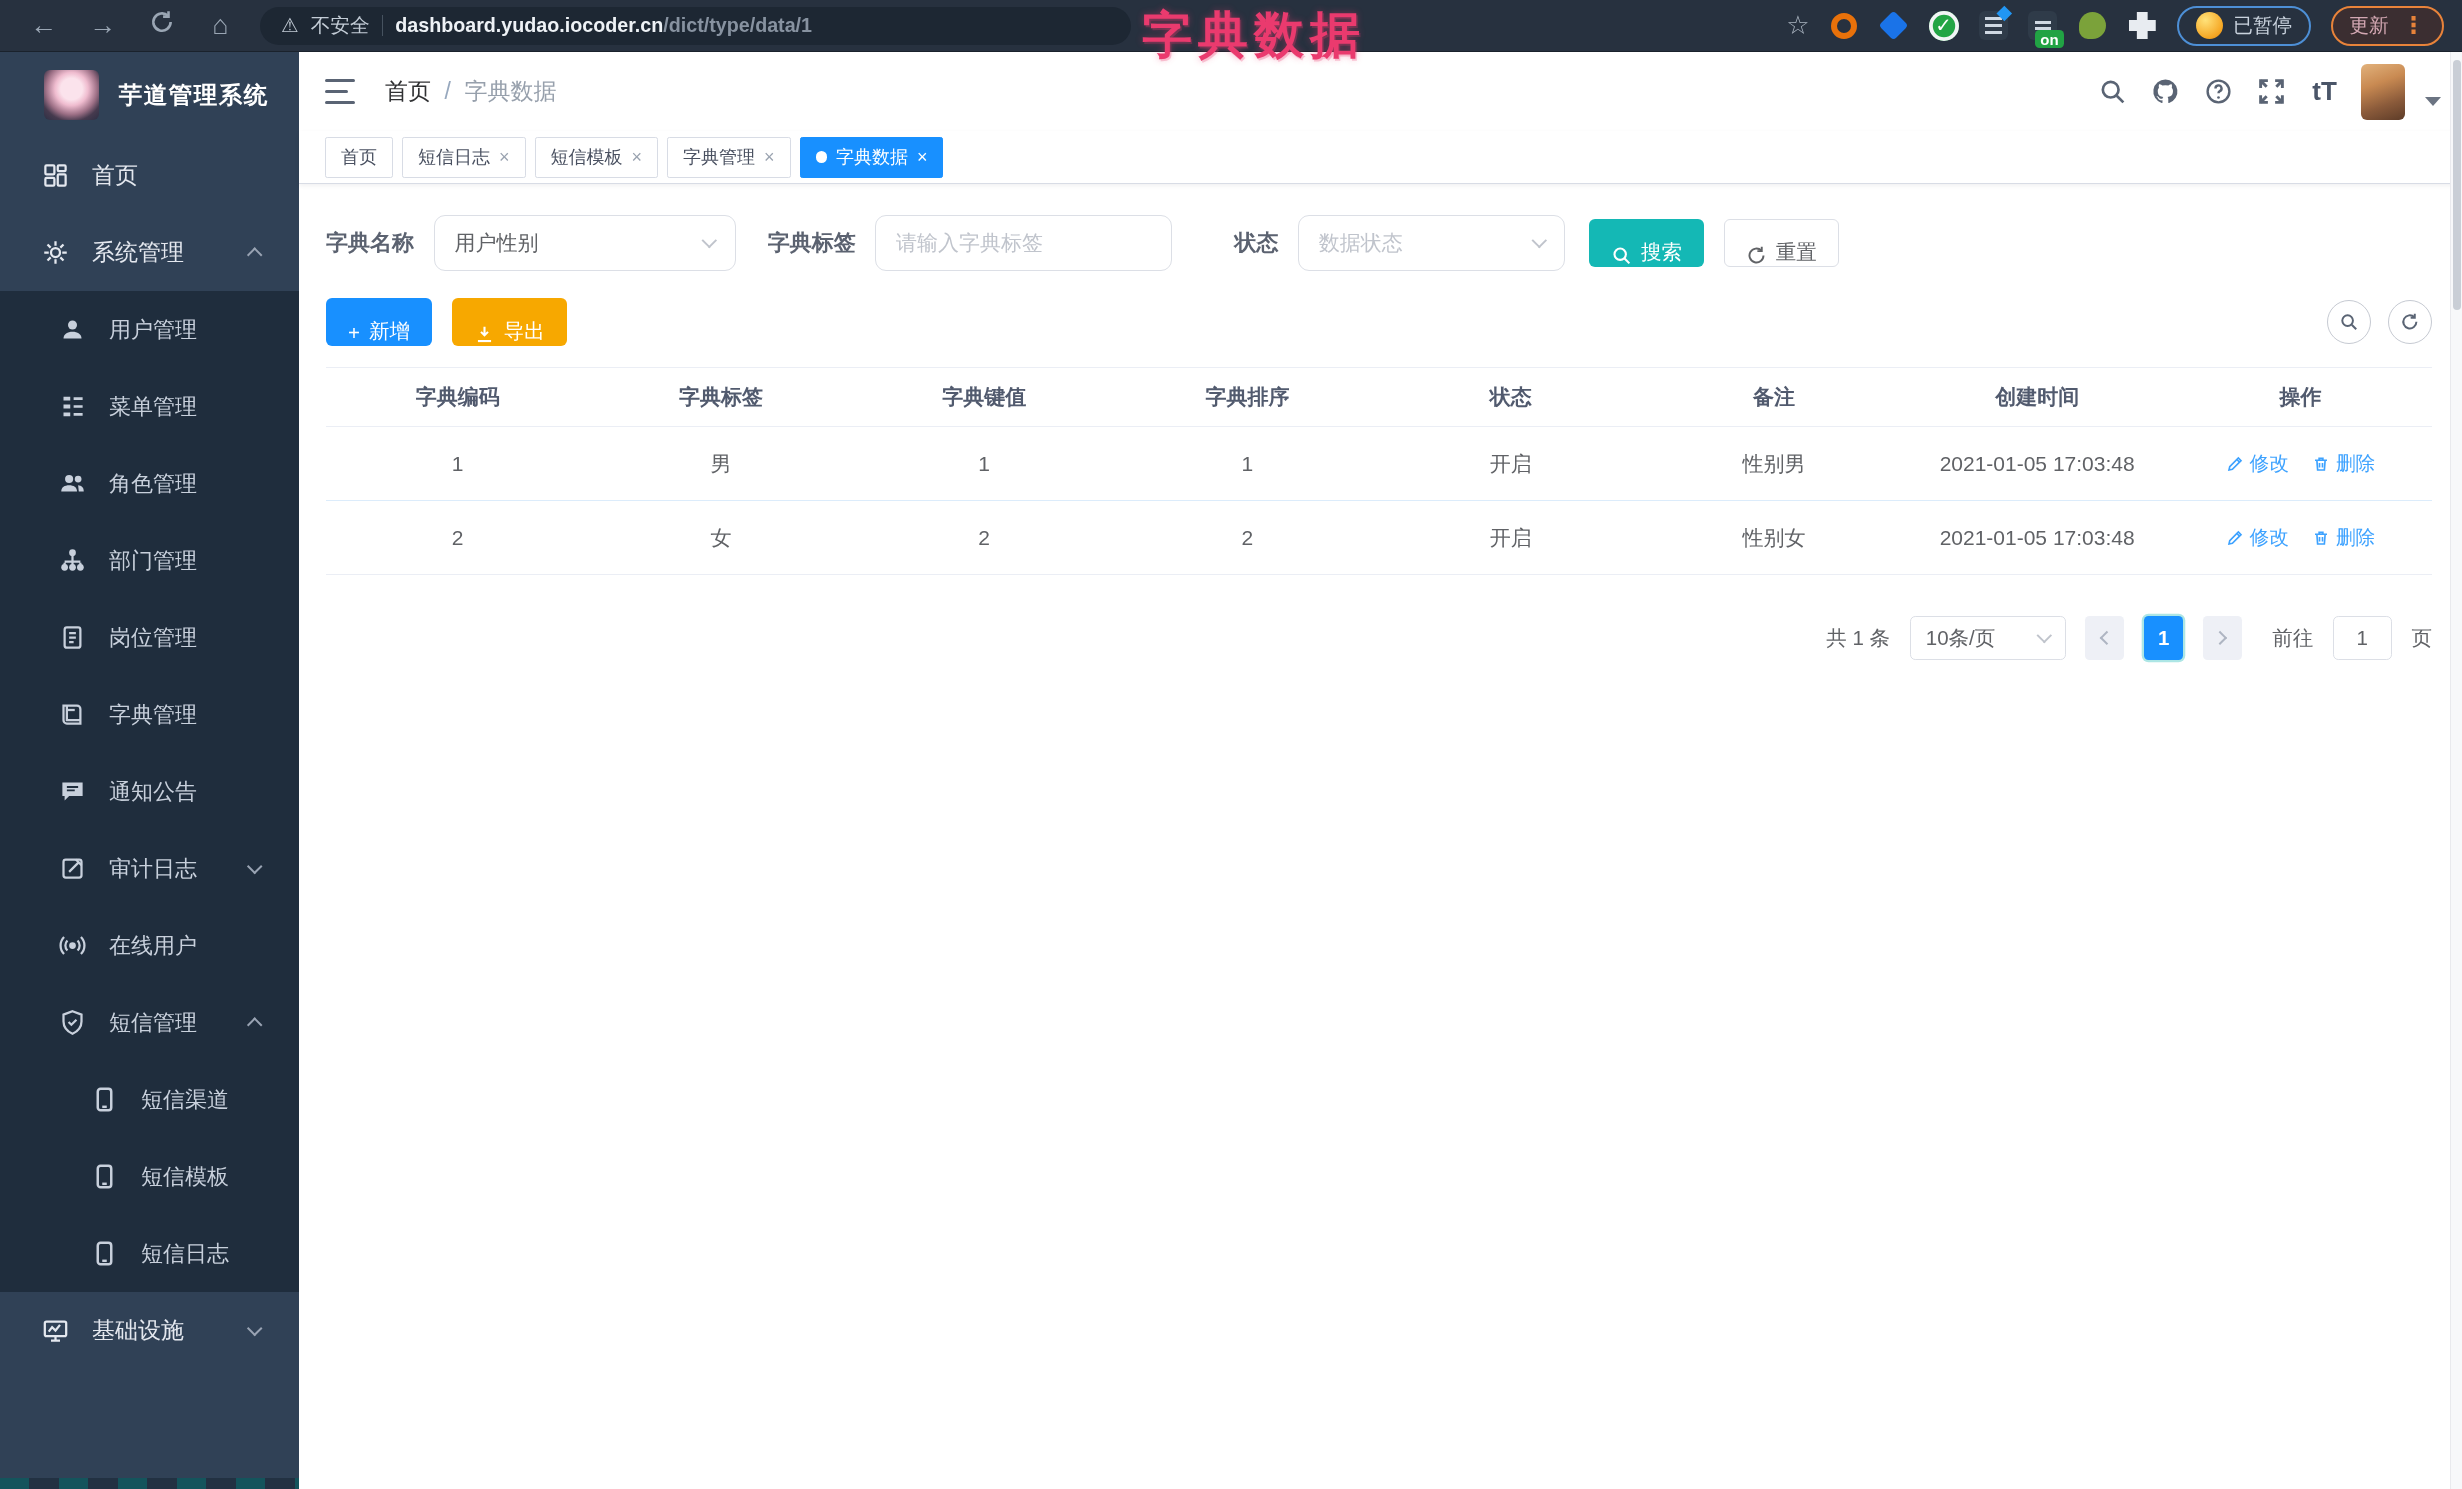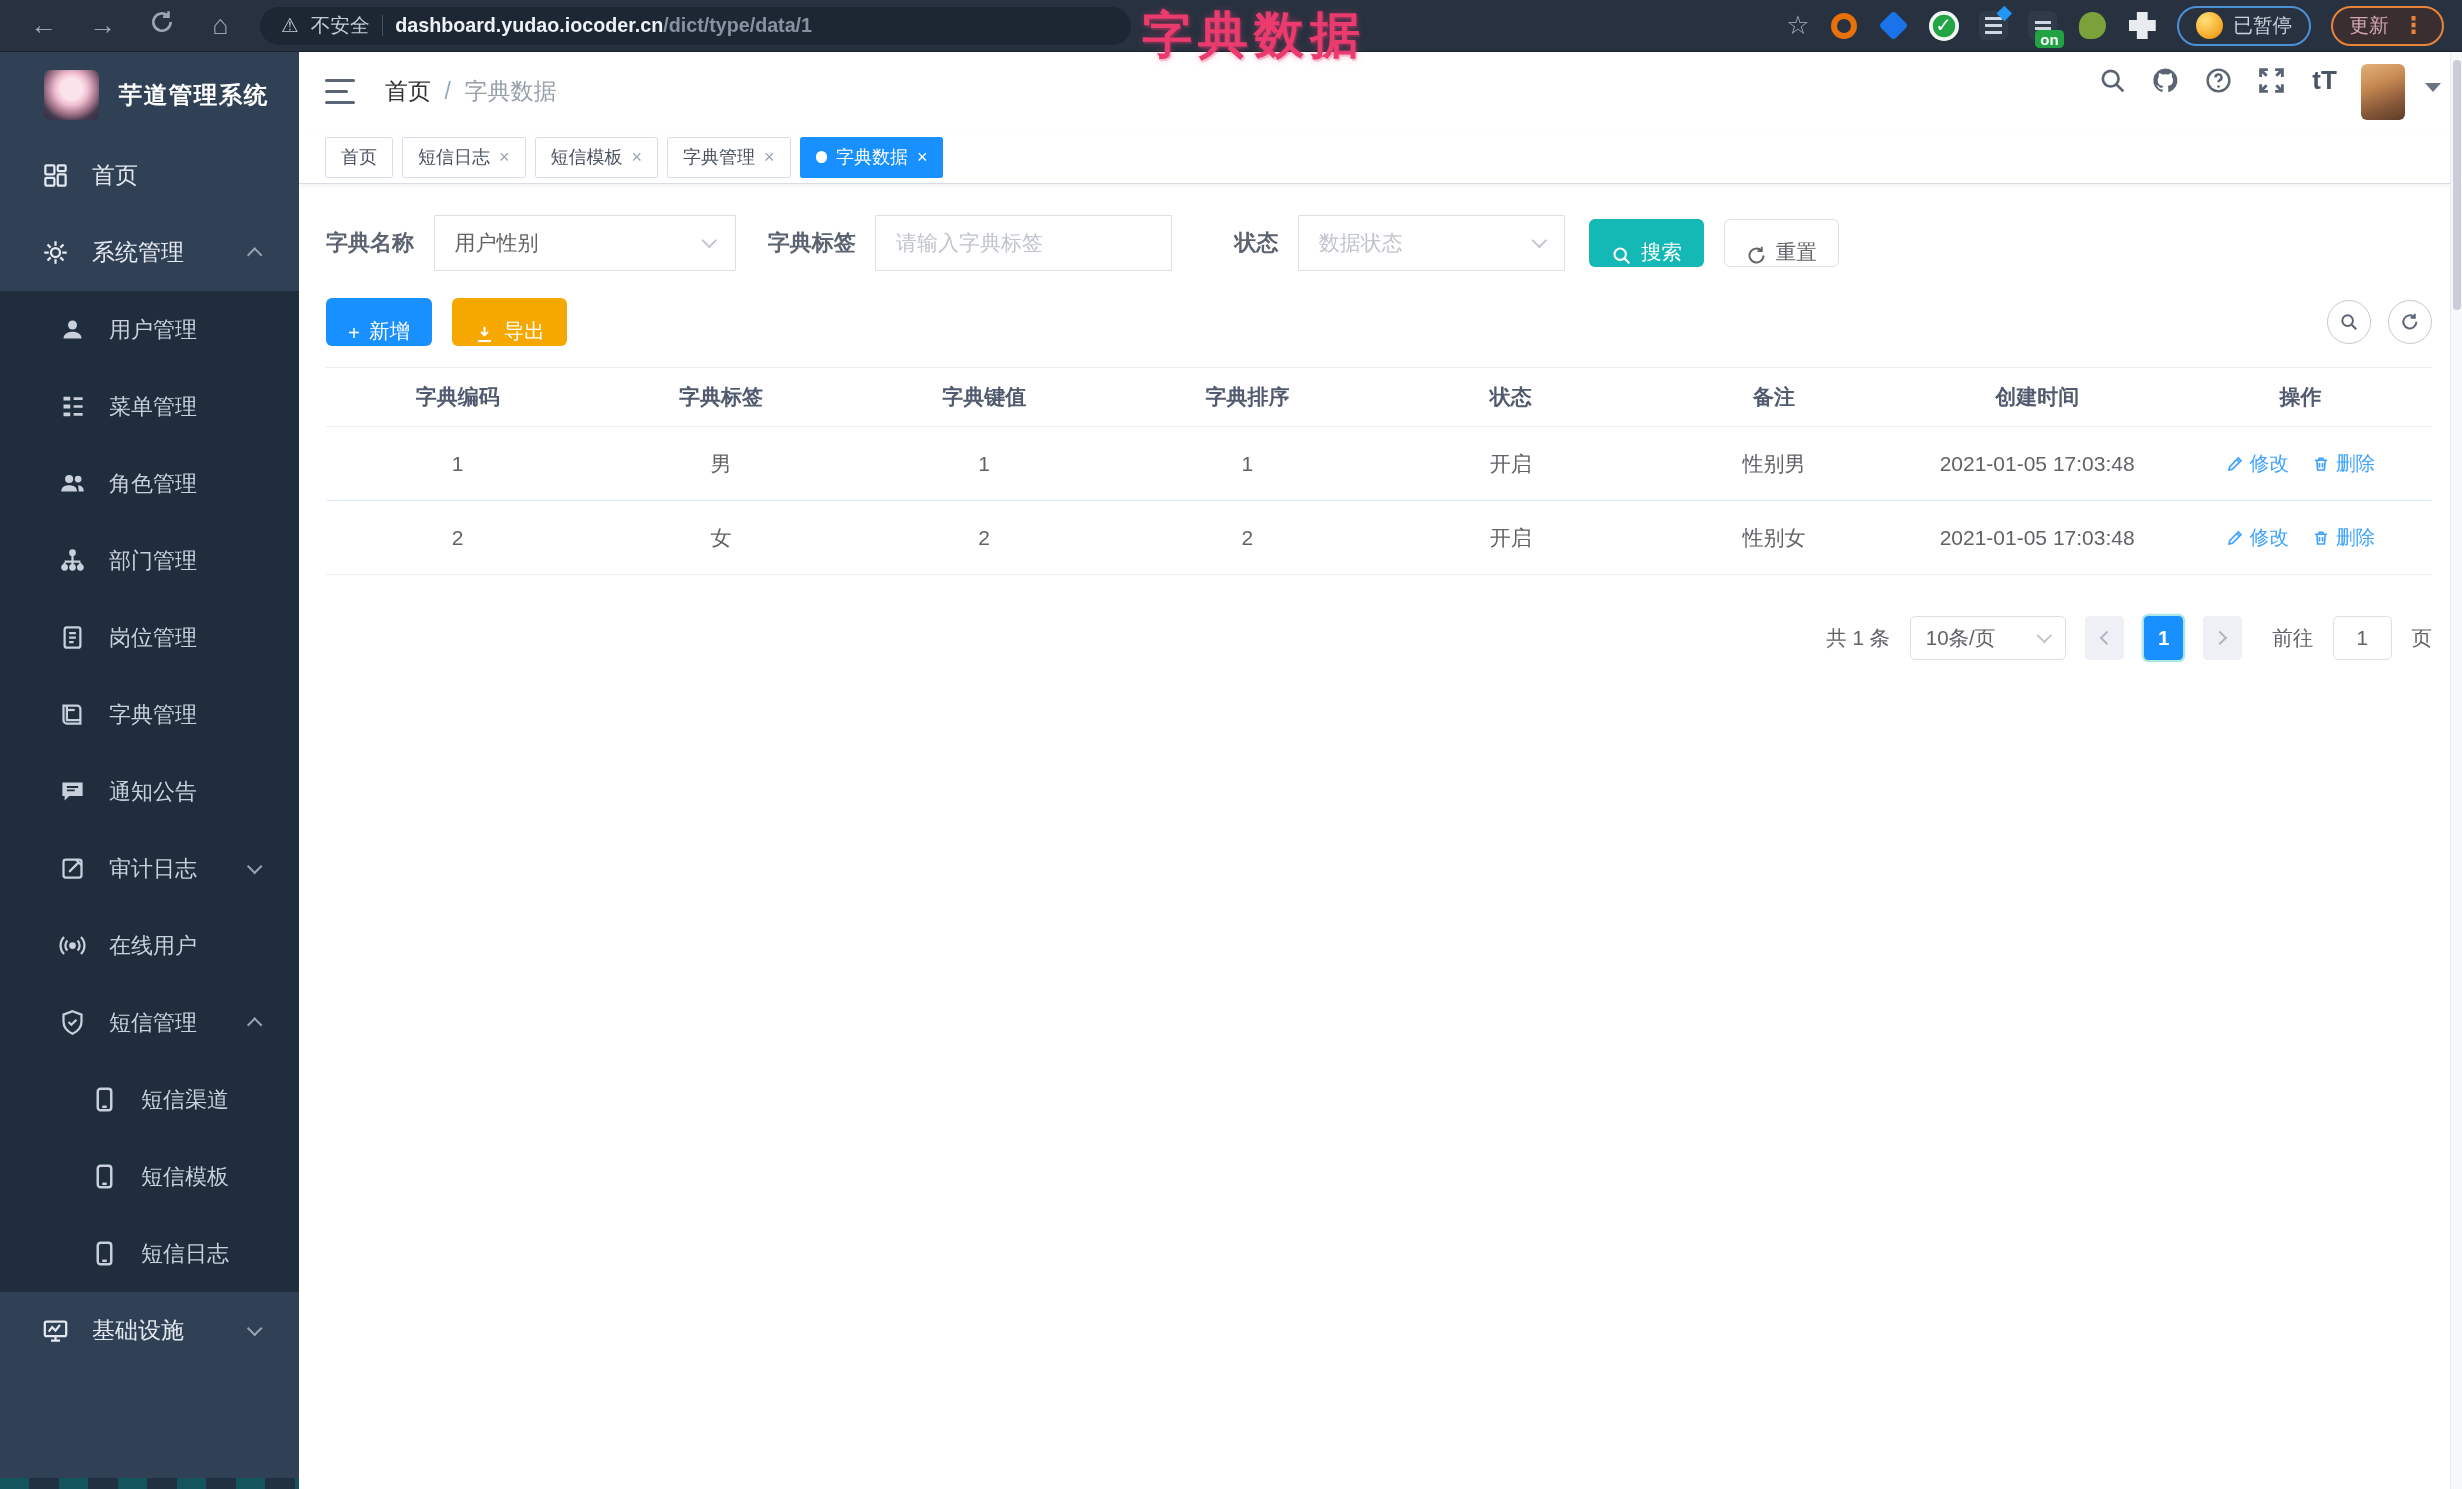--- a/index.html
+++ b/index.html
@@ -75,21 +75,21 @@
   .topbar{height:79px;display:flex;align-items:center;padding:0 21px 0 26px;background:#fff;flex:none;}
   .hamburger{width:30px;height:26px;display:flex;flex-direction:column;justify-content:space-between;cursor:pointer;}
   .hamburger i{display:block;height:3.8px;background:#5a6474;border-radius:1.5px;}
   .hamburger i:nth-child(1){width:30px;}
   .hamburger i:nth-child(2){width:23px;}
   .hamburger i:nth-child(3){width:30px;}
   .breadcrumb{display:flex;align-items:center;gap:13.6px;margin-left:30px;font-size:23px;}
   .bc-home{color:#303133;font-weight:500;cursor:pointer;}
   .bc-sep{color:#97a8be;}
   .bc-cur{color:#97a0ac;}
-  .top-right{margin-left:auto;display:flex;gap:20px;color:#5a6474;}
+  .top-right{margin-left:auto;display:flex;align-items:center;gap:20px;color:#5a6474;}
   .tico{width:33px;height:33px;display:flex;align-items:center;justify-content:center;cursor:pointer;}
   .tico svg{width:29px;height:29px;}
   .font-ico{font-size:26px;font-weight:700;color:#4a5568;}
   .avatar{width:44px;height:56px;border-radius:6px;cursor:pointer;
     background:linear-gradient(160deg,#e2b27c 0%,#c98a52 35%,#8a5a3a 70%,#5d3c28 100%);}
   .av-caret{width:0;height:0;border-left:8.3px solid transparent;border-right:8.3px solid transparent;
     border-top:9.8px solid #6b7482;margin-top:19.7px;cursor:pointer;}
 
   
   .tagsbar{height:53px;border-bottom:1.5px solid #d8dce5;box-shadow:0 1.5px 4.5px rgba(0,21,41,.06);
@@ -98,21 +98,21 @@
     background:#fff;color:#495060;font-size:18px;cursor:pointer;gap:9px;border-radius:2.3px;}
   .tag .x{font-size:18px;color:#9aa3b0;}
   .tag.active{background:#1890ff;border-color:#1890ff;color:#fff;}
   .tag.active .dot{width:11.4px;height:11.4px;border-radius:50%;background:#fff;}
   .tag.active .x{color:#fff;}
 
   
   .content{flex:1;padding:30px 30px 0 27px;position:relative;}
   .filter-row{display:flex;align-items:center;height:58px;}
   .flabel{font-size:22px;color:#5b6270;font-weight:700;white-space:nowrap;}
-  .sel,.inp{height:56px;border:1.5px solid #dcdfe6;border-radius:1px;background:#fff;display:flex;
+  .sel,.inp{height:56px;border:1.5px solid #dcdfe6;border-radius:11px;background:#fff;display:flex;
     align-items:center;padding:0 19.7px;font-size:21px;color:#606266;}
   .sel{justify-content:space-between;cursor:pointer;}
   .sel .ph{color:#c0c4cc;}
   .scaret{width:10.6px;height:10.6px;border-right:2.3px solid #c0c4cc;border-bottom:2.3px solid #c0c4cc;
     transform:rotate(45deg);margin-top:-4.5px;flex:none;}
   input.inp{outline:none;}
   input.inp::placeholder{color:#c0c4cc;}
   .btn{height:48px;border-radius:6px;display:flex;align-items:flex-end;justify-content:center;gap:9px;
     font-size:20.5px;cursor:pointer;border:1.5px solid transparent;padding:0 21px;white-space:nowrap;}
   .btn svg{width:21px;height:21px;}

